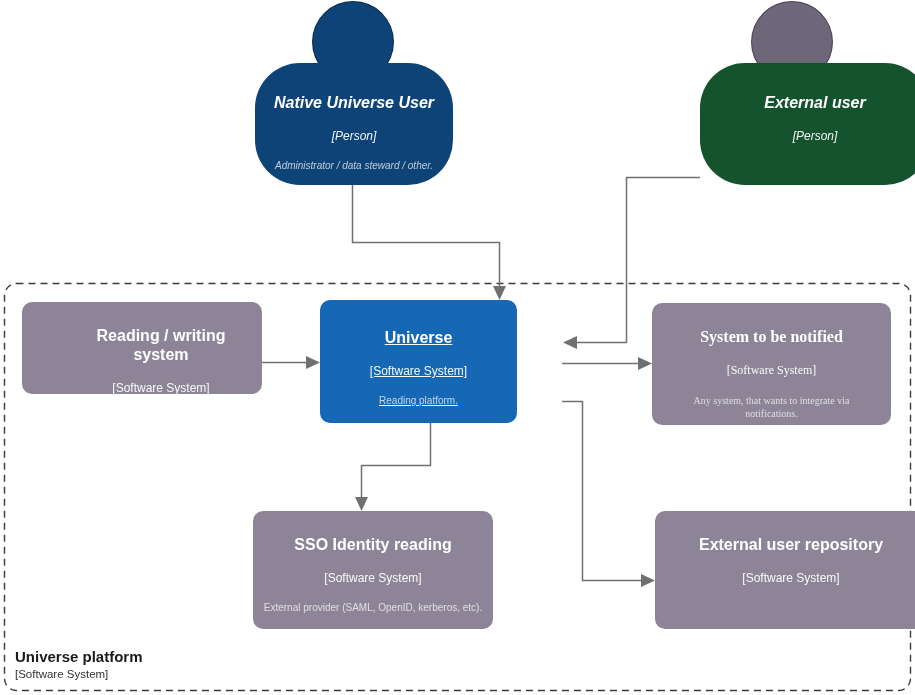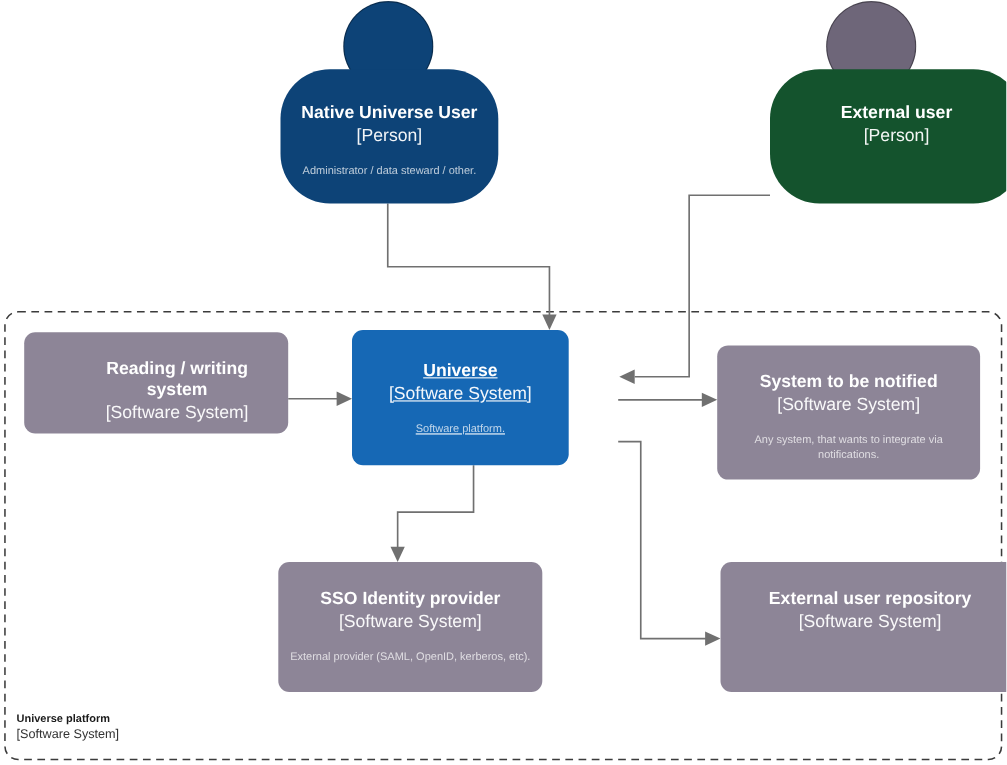--- a/index.html
+++ b/index.html
@@ -28,36 +28,37 @@
     border: 1px solid rgba(0,0,0,0.35);
   }
   .person-body {
     position: absolute;
     z-index: 3;
     box-sizing: border-box;
     border-radius: 45px;
     text-align: center;
     color: #fff;
     padding-top: 30px;
+    font-style: italic;
   }
   .sys-box {
     border-radius: 10px;
     padding: 24px 10px 0 10px;
   }
   .node-title { font-size: 16px; font-weight: bold; line-height: 1.2; }
-  .node-type  { font-size: 16px; margin-top: 3px; color: rgba(255,255,255,0.95); }
+  .node-type  { font-size: 12px; margin-top: 17px; color: rgba(255,255,255,0.95); }
   .node-desc  { font-size: 10px; margin-top: 17px; line-height: 1.25; color: rgba(255,255,255,0.72); padding: 0 8px; }
   .boundary-label {
     position: absolute;
     left: 15px;
     top: 648px;
     z-index: 2;
     text-align: left;
   }
-  .boundary-title { font-size: 10px; font-weight: bold; color: #1a1a1a; line-height: 1.2; }
+  .boundary-title { font-size: 15px; font-weight: bold; color: #1a1a1a; line-height: 1.2; }
   .boundary-type  { font-size: 11.5px; color: #333333; margin-top: 2px; }
 </style>
 </head>
 <body>
 
 <div class="canvas">
 
   <svg class="layer-svg" width="915" height="695" viewBox="0 0 915 695" xmlns="http://www.w3.org/2000/svg">
 
     <rect x="4.5" y="283.5" width="906" height="407" rx="12" ry="12" fill="none" stroke="#3b3b3b" stroke-width="1.4" stroke-dasharray="7,5"></rect>
@@ -111,31 +112,31 @@
   </div>
 
   <div class="node sys-box" style="left: 22px; top: 302px; width: 240px; height: 92px; background-color: rgb(141, 133, 151); padding-left: 48px;">
     <div class="node-title">Reading / writing system</div>
     <div class="node-type">[Software System]</div>
   </div>
 
   <div class="node sys-box" style="left: 320px; top: 300px; width: 197px; height: 123px; padding-top: 28px; background-color: rgb(22, 104, 181); text-decoration: underline;">
     <div class="node-title">Universe</div>
     <div class="node-type">[Software System]</div>
-    <div class="node-desc">Software platform.</div>
+    <div class="node-desc">Reading platform.</div>
   </div>
 
-  <div class="node sys-box" style="left: 652px; top: 314px; width: 239px; height: 122px; background-color: rgb(141, 133, 151);">
+  <div class="node sys-box" style="left: 652px; top: 303px; width: 239px; height: 122px; background-color: rgb(141, 133, 151); font-family: Liberation Serif, serif;">
     <div class="node-title">System to be notified</div>
     <div class="node-type">[Software System]</div>
     <div class="node-desc">Any system, that wants to integrate via notifications.</div>
   </div>
 
   <div class="node sys-box" style="left: 253px; top: 511px; width: 240px; height: 118px; background-color: rgb(141, 133, 151);">
-    <div class="node-title">SSO Identity provider</div>
+    <div class="node-title">SSO Identity reading</div>
     <div class="node-type">[Software System]</div>
     <div class="node-desc" style="padding:0;">External provider (SAML, OpenID, kerberos, etc).</div>
   </div>
 
   <div class="node sys-box" style="left: 655px; top: 511px; width: 272px; height: 118px; background-color: rgb(141, 133, 151);">
     <div class="node-title">External user repository</div>
     <div class="node-type">[Software System]</div>
   </div>
 
   <div class="boundary-label">

